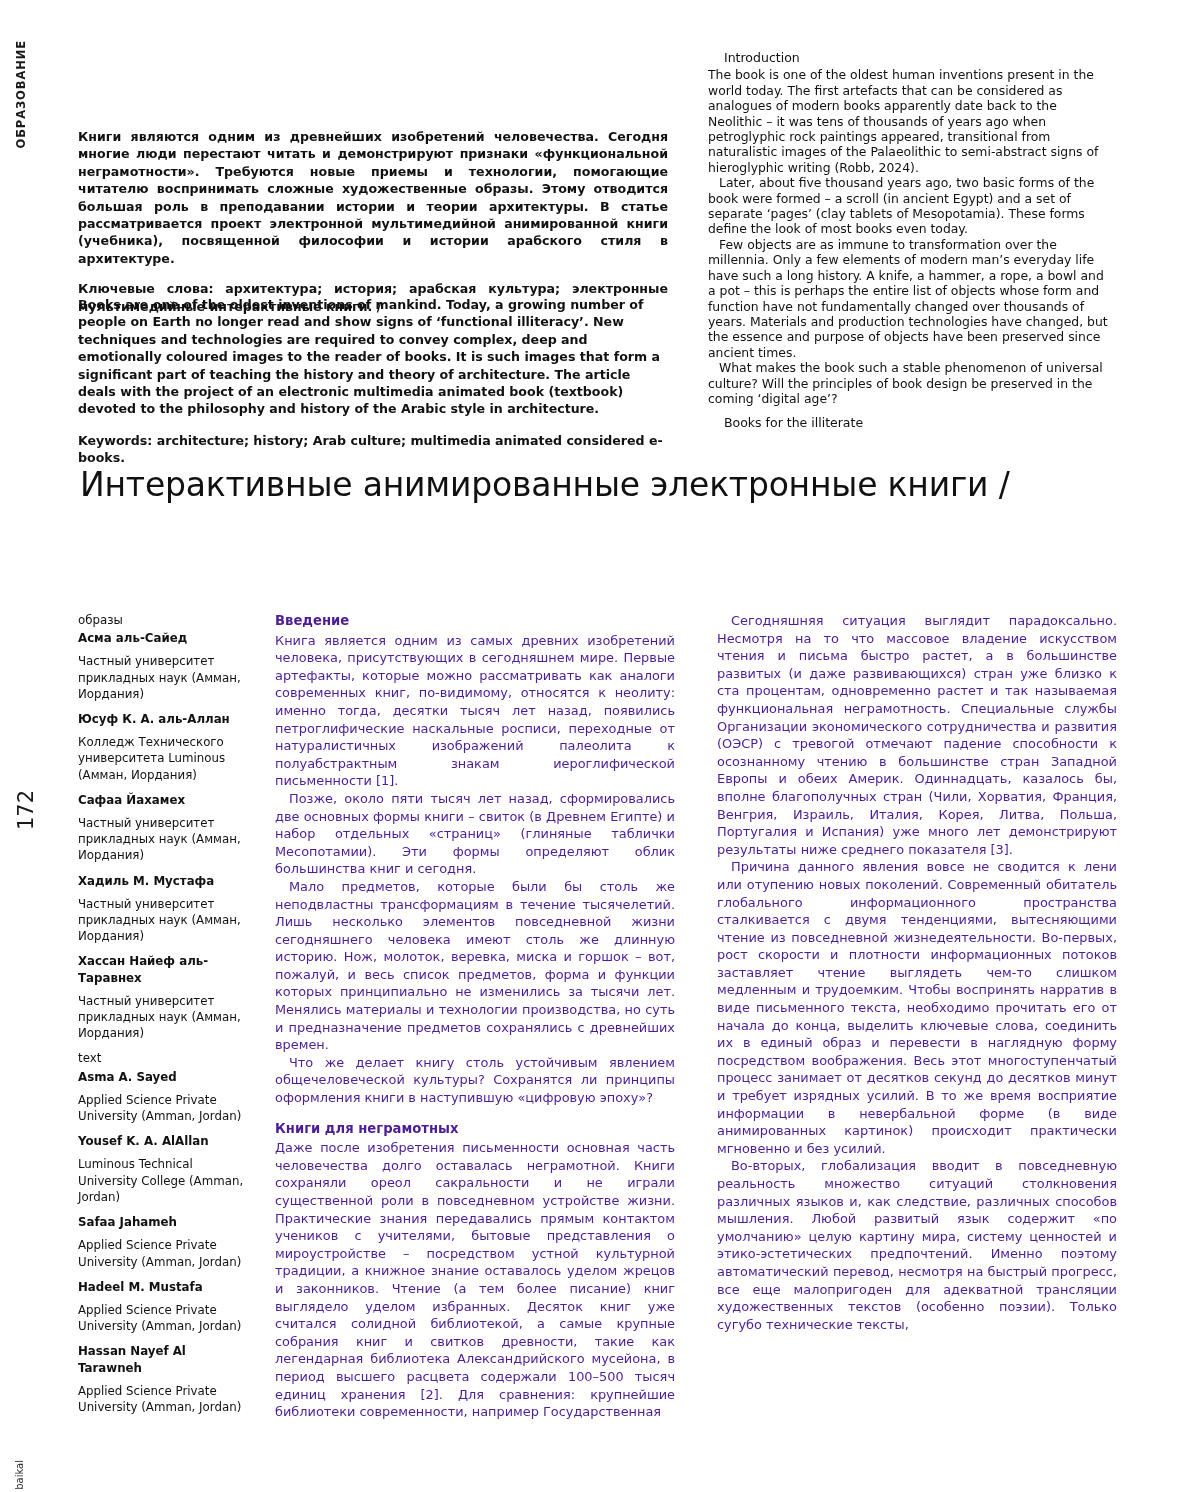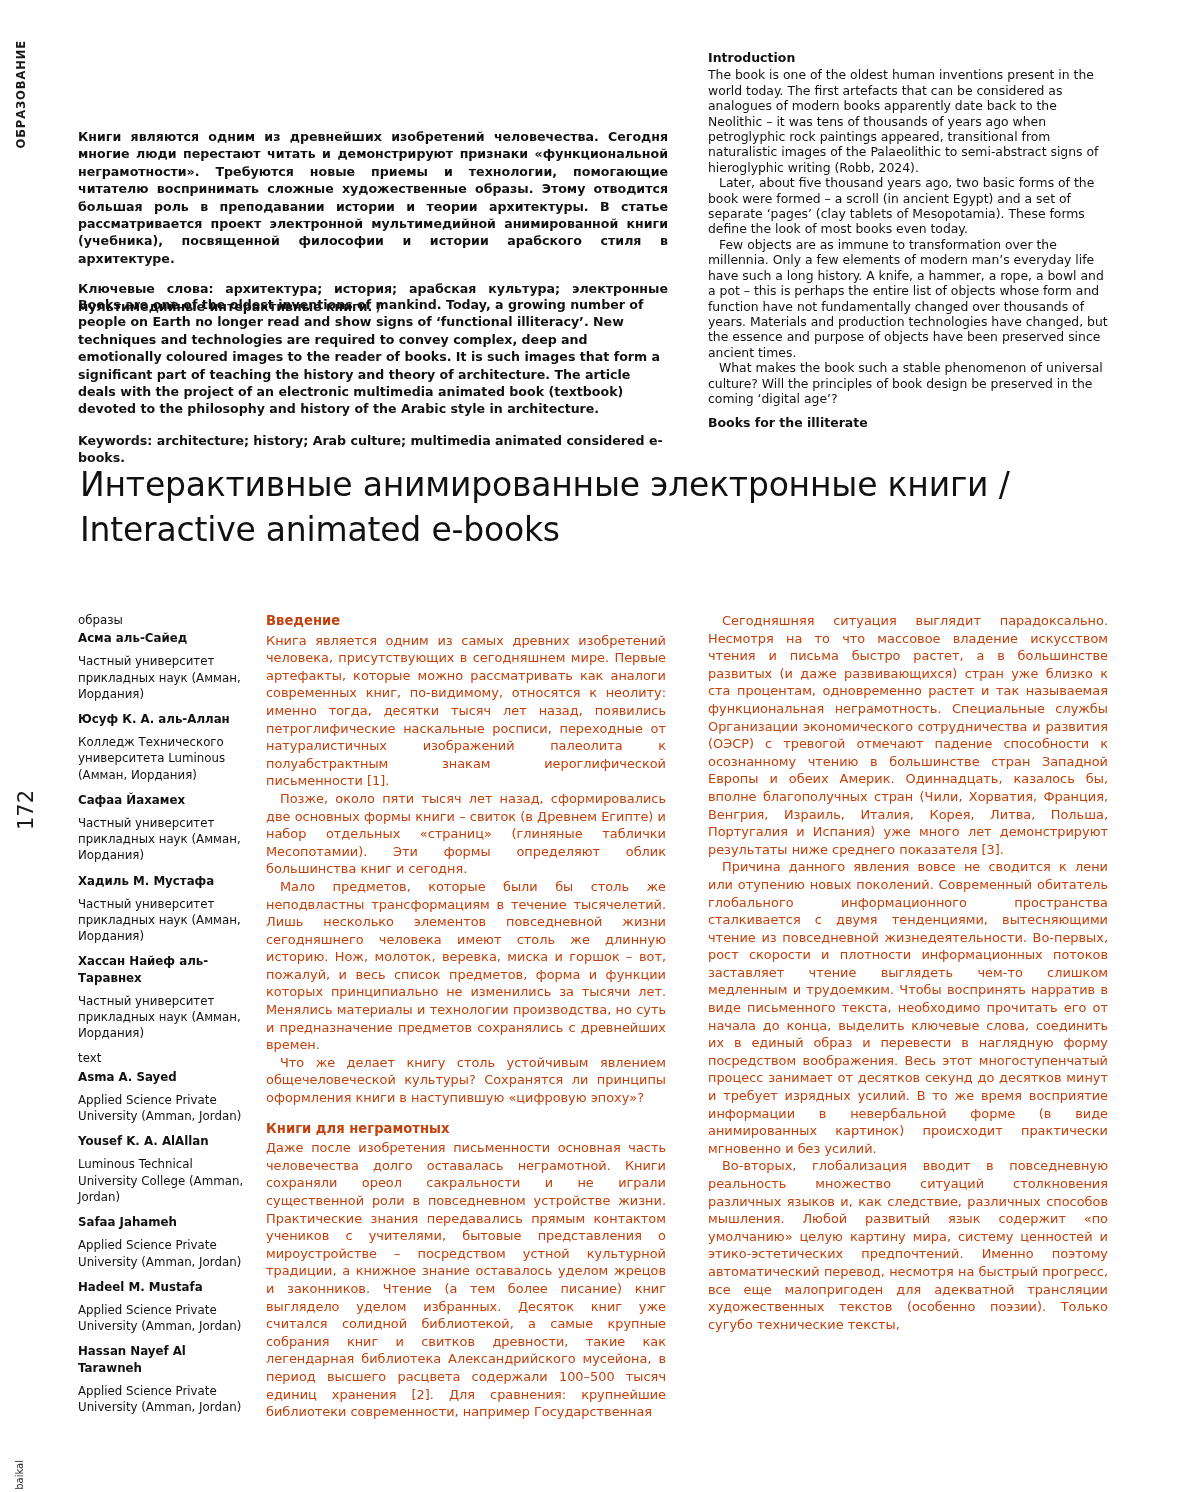--- a/index.html
+++ b/index.html
@@ -87,23 +87,23 @@
   .intro-en {
     position: absolute;
     left: 708px;
     top: 50px;
     width: 400px;
     font-size: 12.4px;
     line-height: 15.4px;
     color: #111;
   }
   .intro-en h4 {
-    margin: 0 0 2px 0;
+    margin: 0 0 2px 16px;
     font-size: 12.5px;
-    font-weight: 700;
+    font-weight: 400;
   }
   .intro-en p { margin: 0; text-indent: 0; }
   .intro-en p.ind { text-indent: 11px; }
   .intro-en h4.sub { margin-top: 9px; }
 
   
   .title {
     position: absolute;
     left: 80px;
     top: 462px;
@@ -129,22 +129,23 @@
   .authors .name { font-weight: 700; margin: 0; }
   .authors .aff { margin: 7px 0 9px 0; }
 
   
   .col {
     position: absolute;
     top: 612px;
     width: 400px;
     font-size: 12.9px;
     line-height: 17.6px;
-    color: #c2410c;
+    color: #4c1d95;
     text-align: justify;
+    margin-left: 9px;
   }
   .col-mid { left: 266px; }
   .col-right { left: 708px; }
   .col h3 {
     margin: 0 0 2px 0;
     font-size: 13.2px;
     font-weight: 700;
   }
   .col h3.spaced { margin-top: 13px; }
   .col p { margin: 0; text-indent: 14px; }
@@ -173,21 +174,20 @@
     <h4>Introduction</h4>
     <p>The book is one of the oldest human inventions present in the world today. The first artefacts that can be considered as analogues of modern books apparently date back to the Neolithic – it was tens of thousands of years ago when petroglyphic rock paintings appeared, transitional from naturalistic images of the Palaeolithic to semi-abstract signs of hieroglyphic writing (Robb, 2024).</p>
     <p class="ind">Later, about five thousand years ago, two basic forms of the book were formed – a scroll (in ancient Egypt) and a set of separate ‘pages’ (clay tablets of Mesopotamia). These forms define the look of most books even today.</p>
     <p class="ind">Few objects are as immune to transformation over the millennia. Only a few elements of modern man’s everyday life have such a long history. A knife, a hammer, a rope, a bowl and a pot – this is perhaps the entire list of objects whose form and function have not fundamentally changed over thousands of years. Materials and production technologies have changed, but the essence and purpose of objects have been preserved since ancient times.</p>
     <p class="ind">What makes the book such a stable phenomenon of universal culture? Will the principles of book design be preserved in the coming ‘digital age’?</p>
     <h4 class="sub">Books for the illiterate</h4>
   </div>
 
   <div class="title">
     <div>Интерактивные анимированные электронные книги /</div>
-    <div>Interactive animated e-books</div>
   </div>
 
   <div class="authors">
     <p class="lead">образы</p>
 
     <p class="name">Асма аль-Сайед</p>
     <p class="aff">Частный университет прикладных наук (Амман, Иордания)</p>
     <p class="name">Юсуф К. А. аль-Аллан</p>
     <p class="aff">Колледж Технического университета Luminous (Амман, Иордания)</p>
     <p class="name">Сафаа Йахамех</p>

